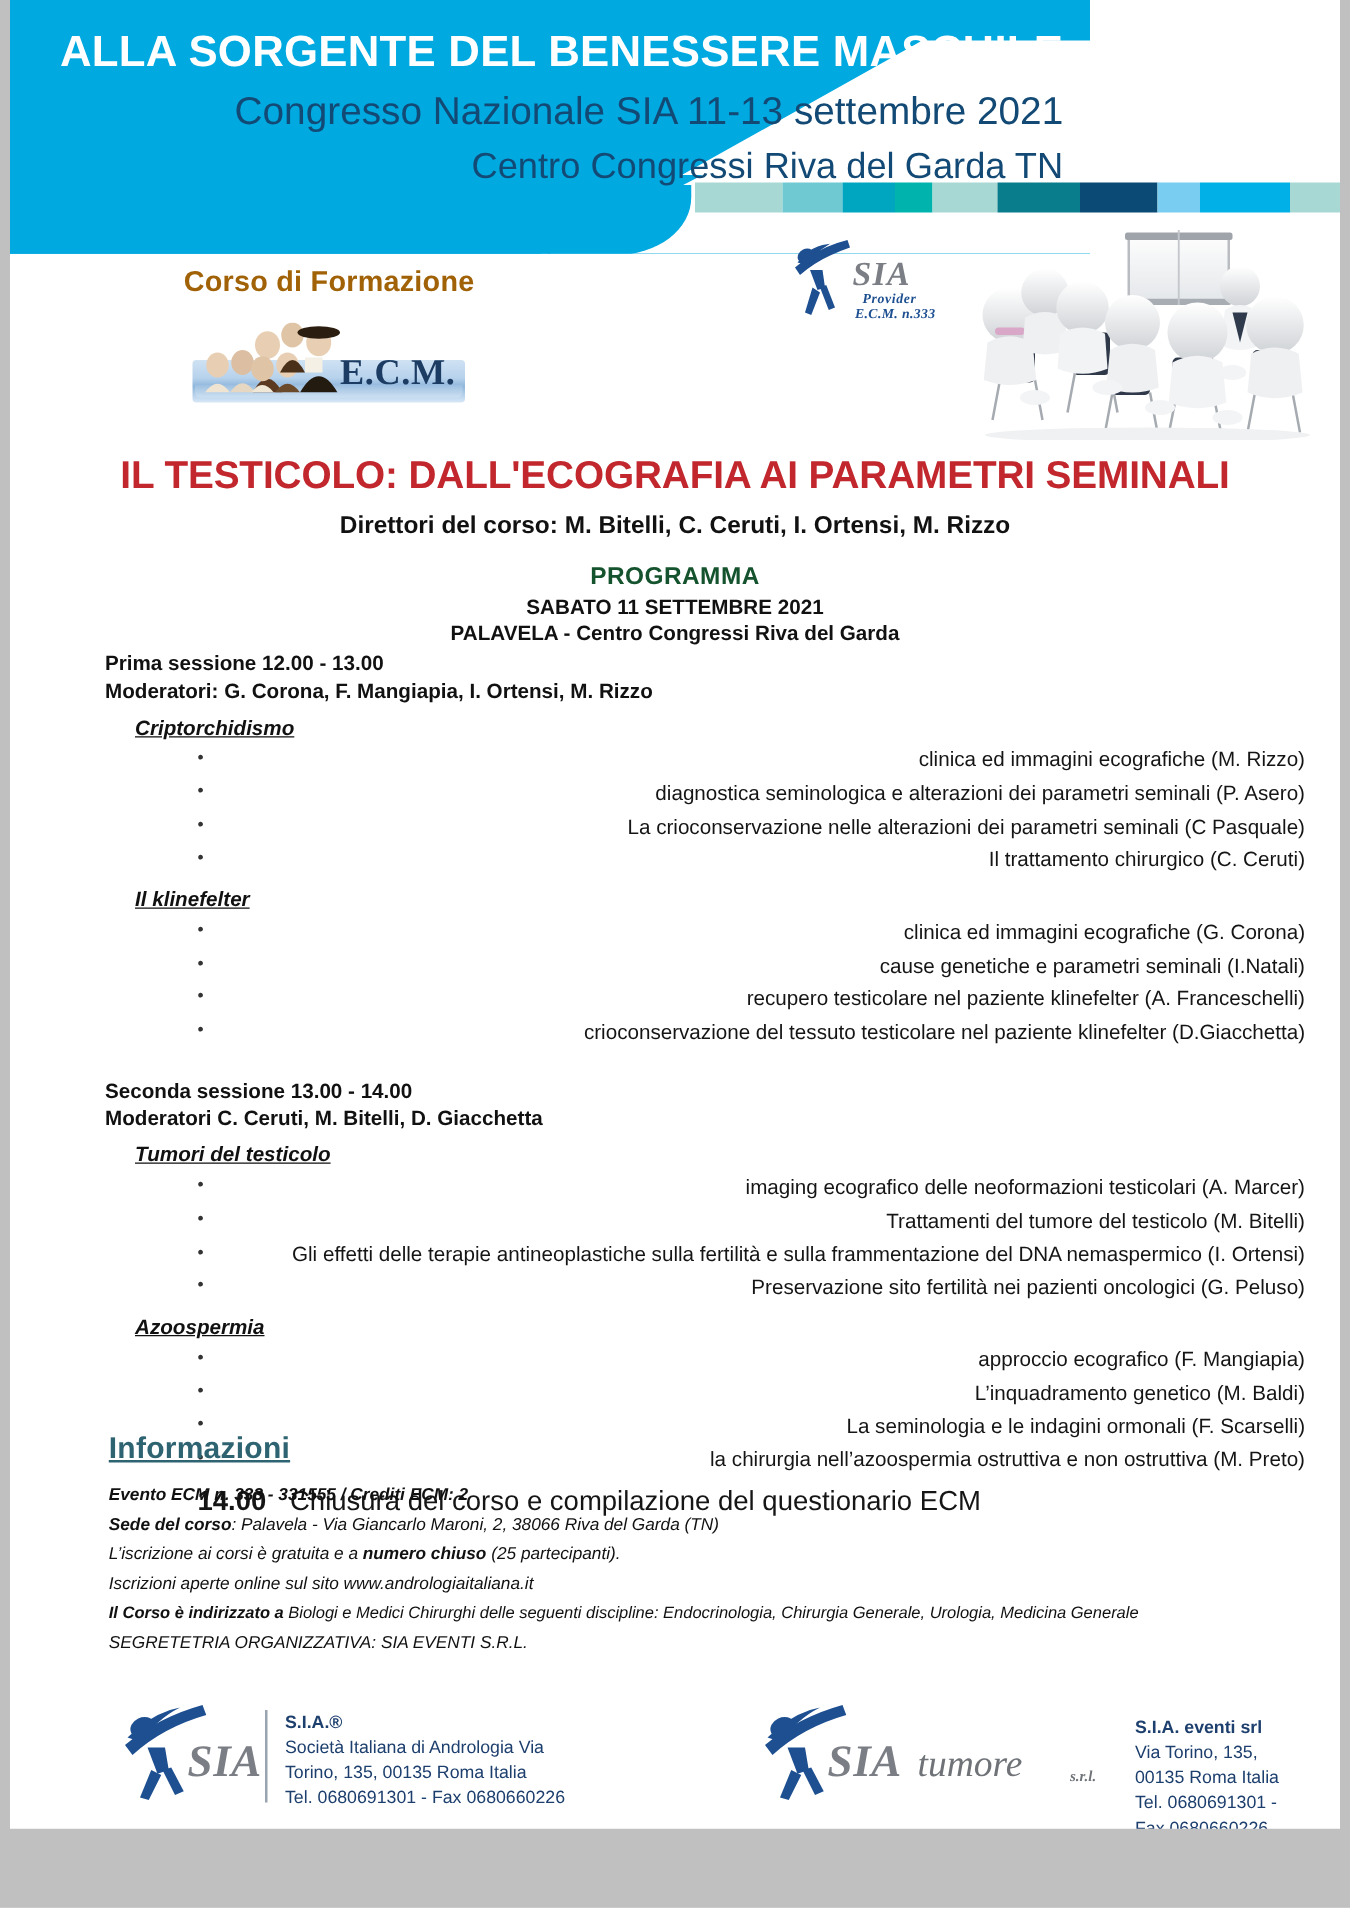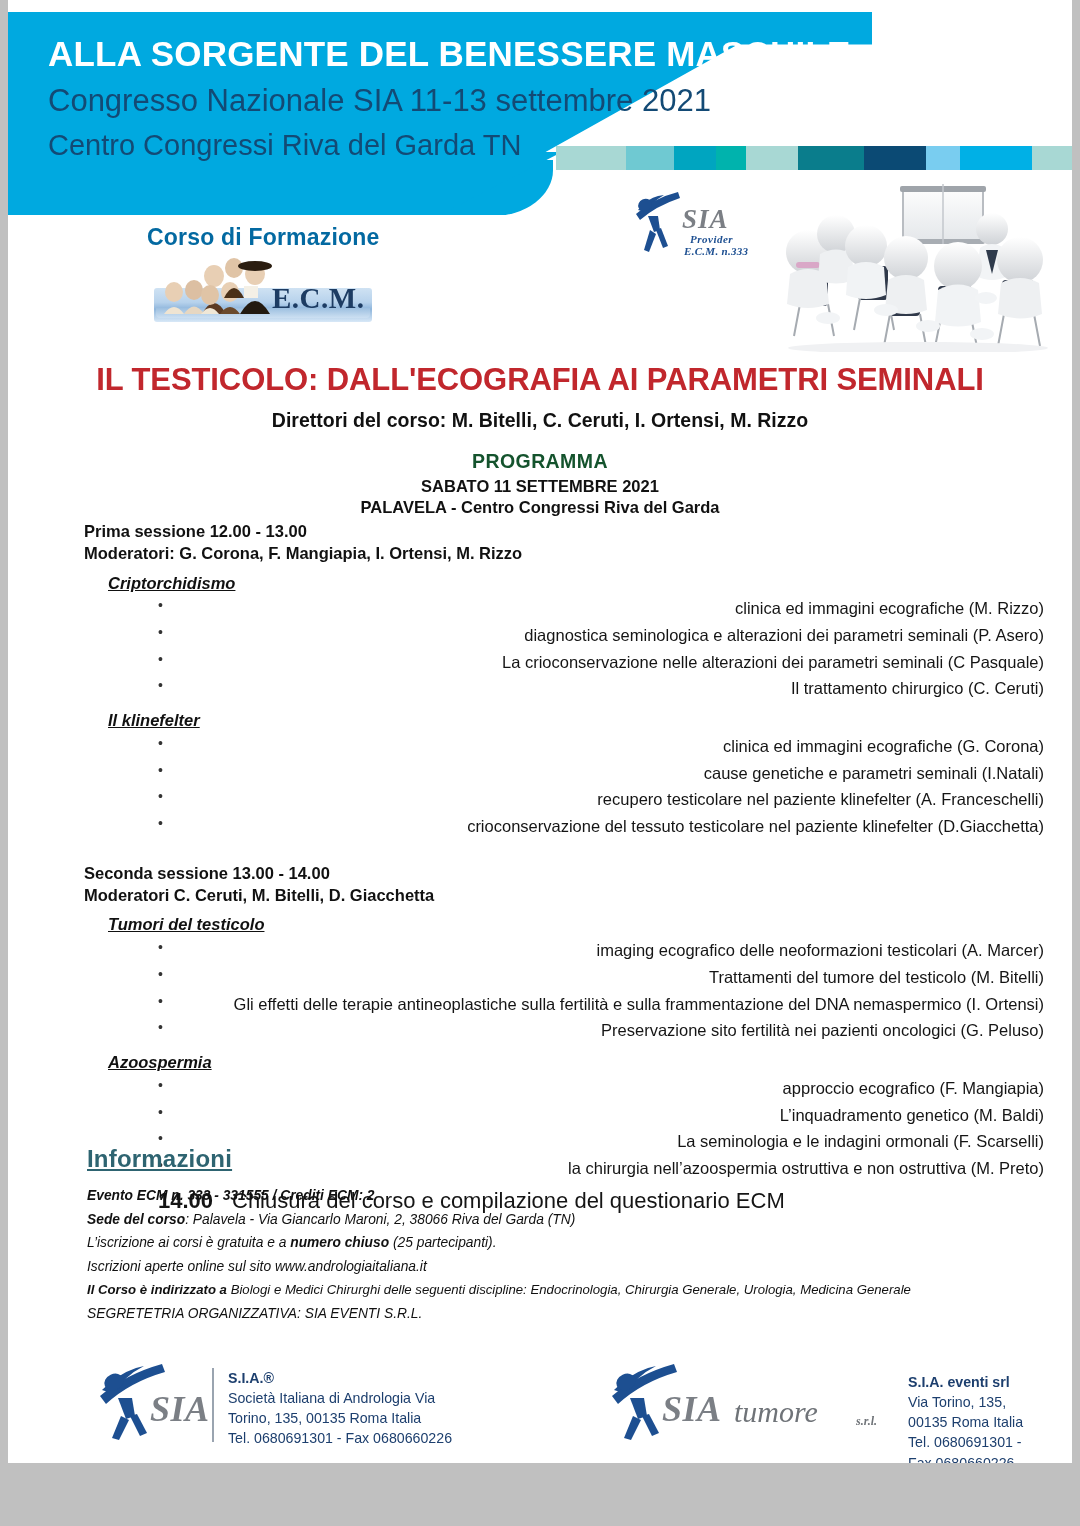--- a/index.html
+++ b/index.html
@@ -23,25 +23,26 @@
     top: 0px;
     width: 1064px;
     height: 1463px;
     background: #ffffff;
     overflow: hidden;
   }
 
   
   .banner {
     position: absolute;
-    left: 0; top: 12px;
+    left: 0; top: 0;
     width: 864px;
     height: 203px;
     background: #00a9e0;
     overflow: hidden;
+    text-align: right;
   }
   .banner-cut {
     position: absolute;
     right: 0;
     top: 0;
     width: 610px;
     height: 203px;
     background: #ffffff;
     -webkit-clip-path: polygon(100% 0, 100% 100%, 0 100%, 28% 100%, 78% 16%, 100% 16%);
     clip-path: polygon(100% 0, 100% 100%, 0 100%, 28% 100%, 78% 16%, 100% 16%);
@@ -100,24 +101,24 @@
     color: #134a75;
     line-height: 1.35;
     margin-top: 4px;
     white-space: nowrap;
   }
 
   
   .corso-title {
     position: absolute;
     left: 139px;
-    top: 224px;
+    top: 212px;
     font-size: 23px;
     font-weight: bold;
-    color: #0369a1;
+    color: #a16207;
     letter-spacing: 0.2px;
   }
   .ecm-logo {
     position: absolute;
     left: 146px;
     top: 258px;
     width: 218px;
     height: 64px;
   }
   .ecm-shelf {

